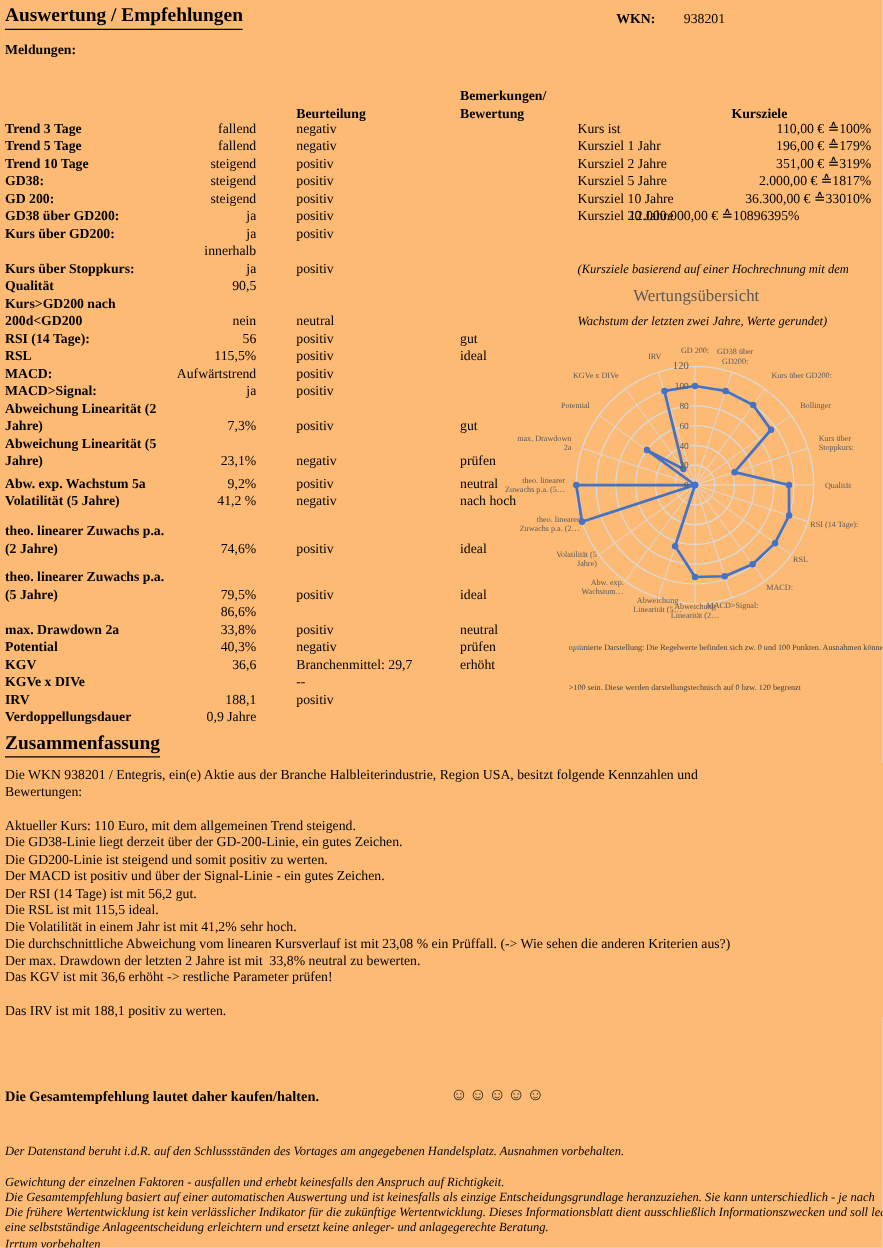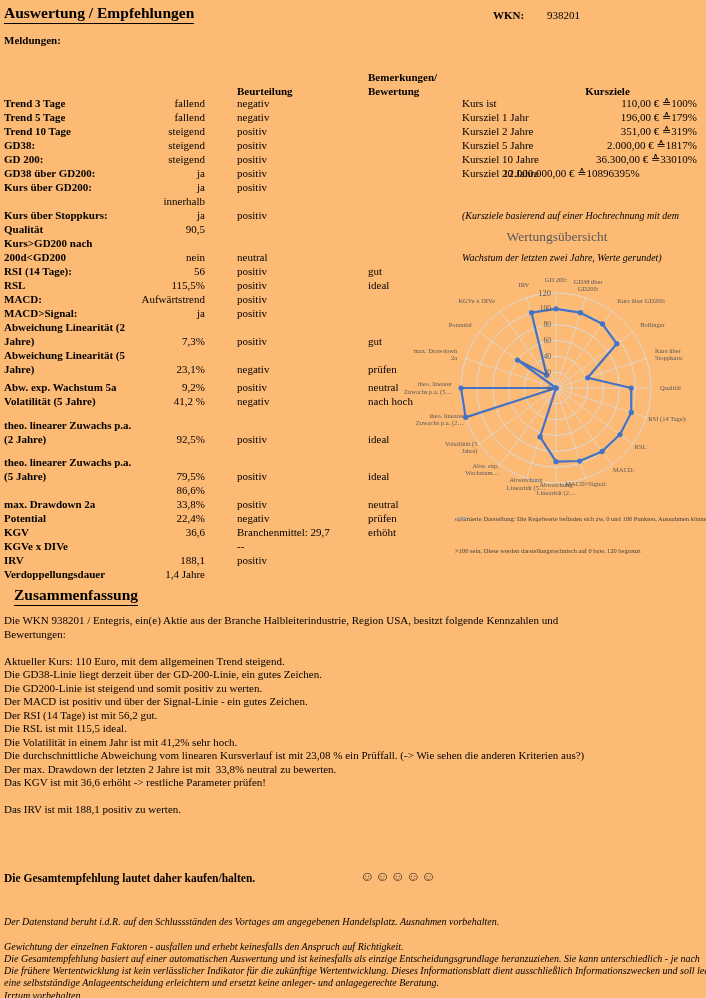--- a/index.html
+++ b/index.html
@@ -72,30 +72,30 @@
       <div class="row"><span class="lbl">RSL</span><span class="val">115,5%</span><span class="beu">positiv</span><span class="bem">ideal</span></div>
       <div class="row"><span class="lbl">MACD:</span><span class="val">Aufwärtstrend</span><span class="beu">positiv</span><span class="bem"></span></div>
       <div class="row"><span class="lbl">MACD&gt;Signal:</span><span class="val">ja</span><span class="beu">positiv</span><span class="bem"></span></div>
       <div class="row"><span class="lbl">Abweichung Linearität (2</span><span class="val"></span><span class="beu"></span><span class="bem"></span></div>
       <div class="row"><span class="lbl">Jahre)</span><span class="val">7,3%</span><span class="beu">positiv</span><span class="bem">gut</span></div>
       <div class="row"><span class="lbl">Abweichung Linearität (5</span><span class="val"></span><span class="beu"></span><span class="bem"></span></div>
       <div class="row"><span class="lbl">Jahre)</span><span class="val">23,1%</span><span class="beu">negativ</span><span class="bem">prüfen</span></div>
       <div class="row" style="margin-top: 4px;"><span class="lbl">Abw. exp. Wachstum 5a</span><span class="val">9,2%</span><span class="beu">positiv</span><span class="bem">neutral</span></div>
       <div class="row"><span class="lbl">Volatilität (5 Jahre)</span><span class="val">41,2 %</span><span class="beu">negativ</span><span class="bem">nach hoch</span></div>
       <div class="row" style="margin-top: 10px;"><span class="lbl">theo. linearer Zuwachs p.a.</span><span class="val"></span><span class="beu"></span><span class="bem"></span></div>
-      <div class="row"><span class="lbl">(2 Jahre)</span><span class="val">92,5%</span><span class="beu">positiv</span><span class="bem">ideal</span></div>
+      <div class="row"><span class="lbl">(2 Jahre)</span><span class="val">74,6%</span><span class="beu">positiv</span><span class="bem">ideal</span></div>
       <div class="row" style="margin-top: 9px;"><span class="lbl">theo. linearer Zuwachs p.a.</span><span class="val"></span><span class="beu"></span><span class="bem"></span></div>
       <div class="row"><span class="lbl">(5 Jahre)</span><span class="val">79,5%</span><span class="beu">positiv</span><span class="bem">ideal</span></div>
       <div class="row"><span class="lbl"></span><span class="val">86,6%</span><span class="beu"></span><span class="bem"></span></div>
       <div class="row"><span class="lbl">max. Drawdown 2a</span><span class="val">33,8%</span><span class="beu">positiv</span><span class="bem">neutral</span></div>
-      <div class="row"><span class="lbl">Potential</span><span class="val">22,4%</span><span class="beu">negativ</span><span class="bem">prüfen</span></div>
+      <div class="row"><span class="lbl">Potential</span><span class="val">40,3%</span><span class="beu">negativ</span><span class="bem">prüfen</span></div>
       <div class="row"><span class="lbl">KGV</span><span class="val">36,6</span><span class="beu">Branchenmittel: 29,7</span><span class="bem">erhöht</span></div>
       <div class="row"><span class="lbl">KGVe x DIVe</span><span class="val"></span><span class="beu">--</span><span class="bem"></span></div>
       <div class="row"><span class="lbl">IRV</span><span class="val">188,1</span><span class="beu">positiv</span><span class="bem"></span></div>
-      <div class="row"><span class="lbl">Verdoppellungsdauer</span><span class="val">1,4 Jahre</span><span class="beu"></span><span class="bem"></span></div>
+      <div class="row"><span class="lbl">Verdoppellungsdauer</span><span class="val">0,9 Jahre</span><span class="beu"></span><span class="bem"></span></div>
     </div>
 
   <div id="kursziele">
       <div class="krow"><span class="klabel">Kurs ist</span><span class="kval">110,00 € ≙100%</span></div>
       <div class="krow"><span class="klabel">Kursziel 1 Jahr</span><span class="kval">196,00 € ≙179%</span></div>
       <div class="krow"><span class="klabel">Kursziel 2 Jahre</span><span class="kval">351,00 € ≙319%</span></div>
       <div class="krow"><span class="klabel">Kursziel 5 Jahre</span><span class="kval">2.000,00 € ≙1817%</span></div>
       <div class="krow"><span class="klabel">Kursziel 10 Jahre</span><span class="kval">36.300,00 € ≙33010%</span></div>
       <div class="krow clip"><span class="klabel">Kursziel 20 Jahre</span><span class="kval">12.000.000,00 € ≙10896395%</span></div>
     </div>
@@ -180,21 +180,21 @@
       <text x="63.86223258500546" y="76.51919275241292" text-anchor="end" font-size="6.5" fill="#595959"><tspan x="63.86223258500546" dy="0">Potential</tspan></text>
       <text x="86.87033376158277" y="52.626164607505686" text-anchor="end" font-size="6.5" fill="#595959"><tspan x="86.87033376158277" dy="0">KGVe x DIVe</tspan></text>
       <text x="115.86223258500544" y="37.28589624012342" text-anchor="middle" font-size="6.5" fill="#595959"><tspan x="115.86223258500544" dy="0">IRV</tspan></text>
     </svg>
   <div class="abs" id="chart-note">
     <div>optimierte Darstellung: Die Regelwerte befinden sich zw. 0 und 100 Punkten. Ausnahmen können &lt;0 oder</div>
     <div>&gt;100 sein. Diese werden darstellungstechnisch auf 0 bzw. 120 begrenzt</div>
   </div>
   <div class="abs" id="legend-dash"></div>
 
-  <div class="abs" style="left:14px;top:586px;text-align:center;">
+  <div class="abs" style="left:4px;top:586px;text-align:center;">
     <span class="title ul">Zusammenfassung</span>
   </div>
   <div id="summary-lines">
       <div class="zline">Die WKN 938201 / Entegris, ein(e) Aktie aus der Branche Halbleiterindustrie, Region USA, besitzt folgende Kennzahlen und</div>
       <div class="zline">Bewertungen:</div>
       <div class="zline"></div>
       <div class="zline">Aktueller Kurs: 110 Euro, mit dem allgemeinen Trend steigend.</div>
       <div class="zline">Die GD38-Linie liegt derzeit über der GD-200-Linie, ein gutes Zeichen.</div>
       <div class="zline">Die GD200-Linie ist steigend und somit positiv zu werten.</div>
       <div class="zline">Der MACD ist positiv und über der Signal-Linie - ein gutes Zeichen.</div>

